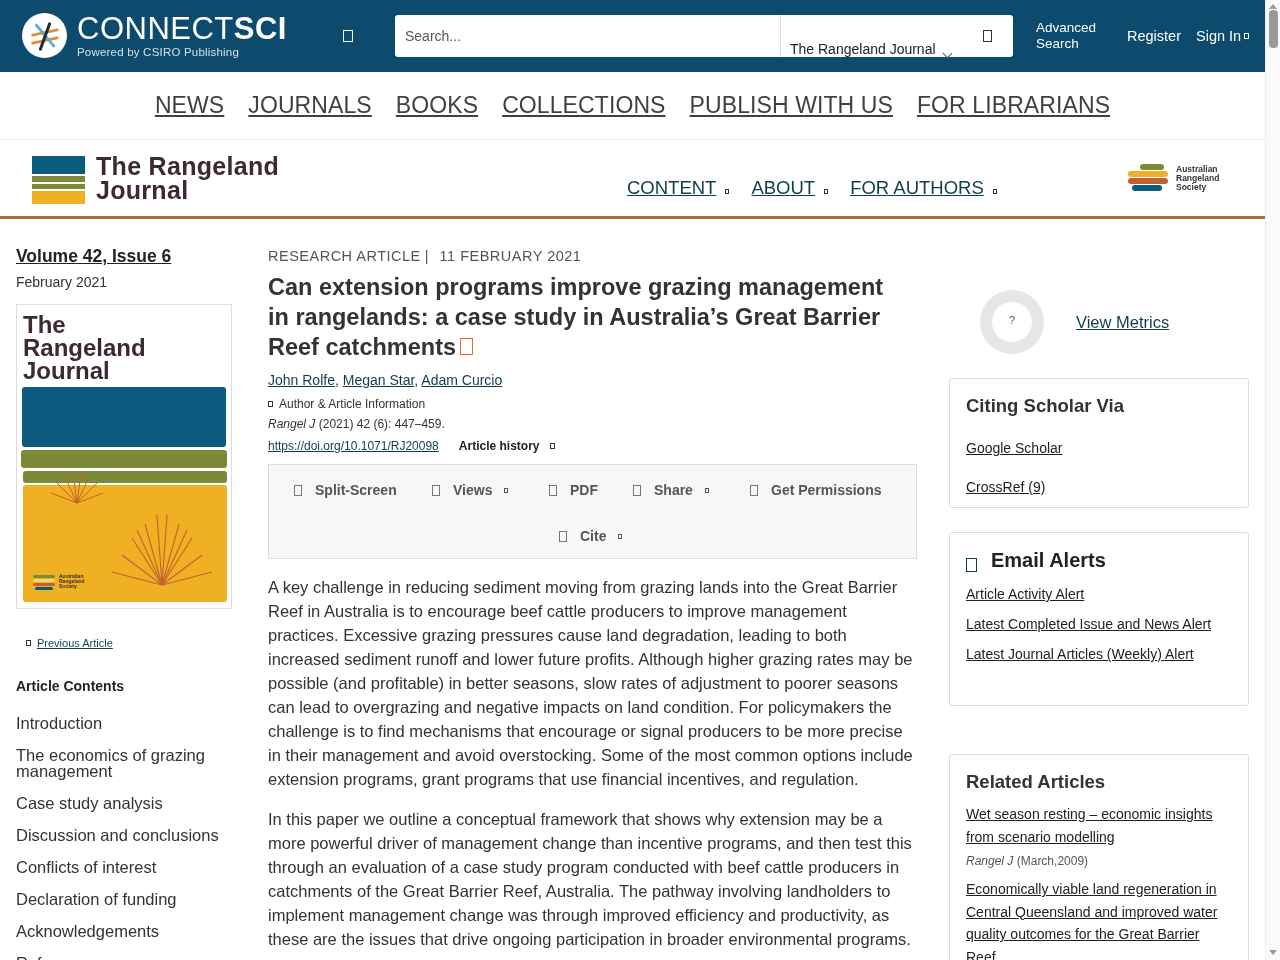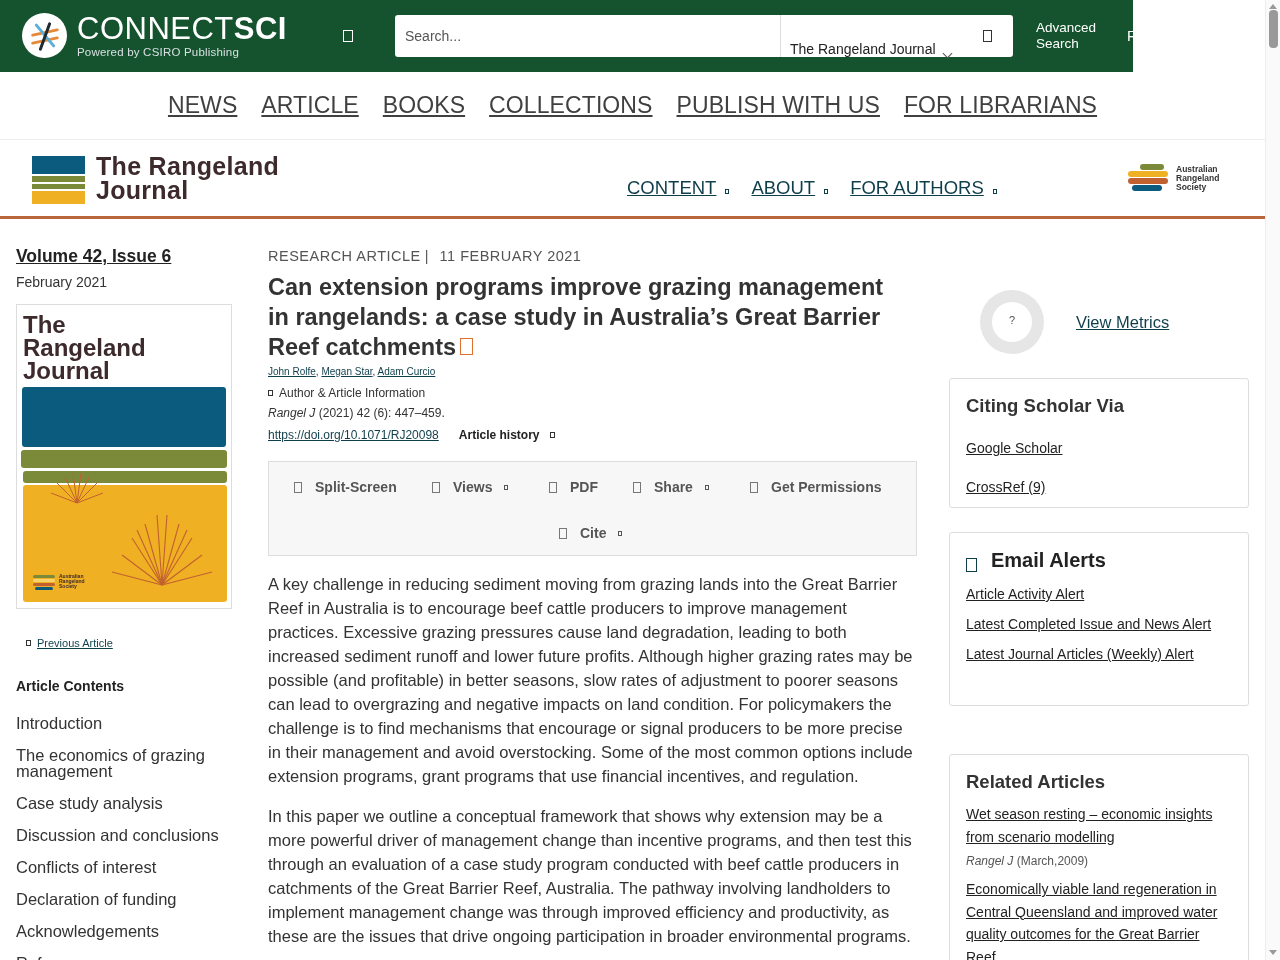--- a/index.html
+++ b/index.html
@@ -1,21 +1,21 @@
 <!DOCTYPE html>
 <html><head>
   <meta charset="utf-8">
   <style>
     * { box-sizing: border-box; margin: 0; padding: 0; }
     html, body { width: 1280px; height: 960px; overflow: hidden; background: #fff; }
     body { font-family: "Liberation Sans", sans-serif; color: #333; position: relative; }
     a { color: inherit; }
 
     
-    .topbar { position: absolute; left: 0; top: 0; width: 1133px; height: 72px; background: #14532d; }
+    .topbar { position: absolute; left: 0; top: 0; width: 1265px; height: 72px; background: #0c4a6e; }
     .brand { position: absolute; left: 22px; top: 13px; display: flex; align-items: center; }
     .brand-logo { width: 45px; height: 45px; border-radius: 50%; background: #fff; position: relative; overflow: hidden; }
     .brand-logo span { position: absolute; display: block; height: 3px; border-radius: 2px; }
     .brand-text { margin-left: 10px; color: #fff; }
     .brand-name { font-size: 31px; letter-spacing: 0.5px; line-height: 30px; font-weight: 400; }
     .brand-name b { font-weight: 700; }
     .brand-sub { font-size: 11.5px; color: #d8e0e3; margin-top: 2px; letter-spacing: 0.2px; }
     .menu-icon { position: absolute; left: 343px; top: 30px; width: 10px; height: 12px; border: 1.5px solid #fff; }
 
     .search-wrap { position: absolute; left: 395px; top: 15px; width: 618px; height: 42px; background: #fff; border-radius: 3px; display: flex; }
@@ -74,32 +74,32 @@
     .contents-title { margin-top: 29px; font-size: 14px; font-weight: 700; color: #222; }
     .toc { margin-top: 21px; list-style: none; }
     .toc li { font-size: 16.5px; color: #333; line-height: 16px; margin-bottom: 16px; width: 210px; }
 
     
     .center { position: absolute; left: 268px; top: 248px; width: 650px; }
     .meta-line { font-size: 14.5px; color: #555; letter-spacing: 0.5px; }
     .meta-line .sep { margin: 0 6px 0 4px; }
     .art-title { margin-top: 8px; font-size: 23.5px; font-weight: 700; color: #333; line-height: 30px; width: 640px; }
     .oa-icon { display: inline-block; width: 13px; height: 17px; border: 1.5px solid #e0702e; vertical-align: middle; margin-left: 4px; margin-top: -4px; }
-    .authors { margin-top: 4px; font-size: 10px; color: #333; }
+    .authors { margin-top: 10px; font-size: 14px; color: #333; }
     .authors a { color: #0f3e4b; text-decoration: underline; }
     .auth-info { margin-top: 9px; font-size: 12px; color: #333; display: flex; align-items: center; }
     .auth-info i { display: inline-block; width: 5px; height: 6px; border: 1px solid #333; margin-right: 6px; }
     .citation { margin-top: 6px; font-size: 12px; color: #333; }
     .citation em { font-style: italic; }
     .doi-row { margin-top: 8px; font-size: 12px; display: flex; align-items: center; }
     .doi-row a { color: #0f3e4b; text-decoration: underline; }
     .hist { margin-left: 20px; font-weight: 700; color: #222; display: flex; align-items: center; }
     .hist i { display: inline-block; width: 5px; height: 6px; border: 1px solid #333; margin-left: 10px; }
 
-    .toolbar { margin-top: 19px; width: 649px; height: 95px; border: 1px solid #ddd; background: #f7f7f7; position: relative; }
+    .toolbar { margin-top: 11px; width: 649px; height: 95px; border: 1px solid #ddd; background: #f7f7f7; position: relative; }
     .tool { position: absolute; font-size: 14px; font-weight: 700; color: #555; display: flex; align-items: center; }
     .tool .ico { display: inline-block; width: 8px; height: 11px; border: 1px solid #777; margin-right: 13px; }
     .tool .caret { display: inline-block; width: 4px; height: 5px; border: 1px solid #555; margin-left: 12px; }
 
     .abstract { margin-top: 16px; font-size: 16.5px; color: #333; line-height: 24px; width: 652px; }
     .abstract p { margin-bottom: 16px; }
 
     
     .metrics { position: absolute; left: 980px; top: 290px; display: flex; align-items: center; }
     .donut { width: 64px; height: 64px; border-radius: 50%; background: #e6e6e6; position: relative; }
@@ -161,21 +161,21 @@
 </header>
 
 <div class="scrollbar">
   <div class="scroll-up"></div>
   <div class="scroll-thumb"></div>
   <div class="scroll-down"></div>
 </div>
 
 <nav class="mainnav">
   <a href="#">NEWS</a>
-  <a href="#">ARTICLE</a>
+  <a href="#">JOURNALS</a>
   <a href="#">BOOKS</a>
   <a href="#">COLLECTIONS</a>
   <a href="#">PUBLISH WITH US</a>
   <a href="#">FOR LIBRARIANS</a>
 </nav>
 
 <div class="jheader">
   <div class="jlogo">
     <div class="b1"></div>
       <div class="b2"></div>

